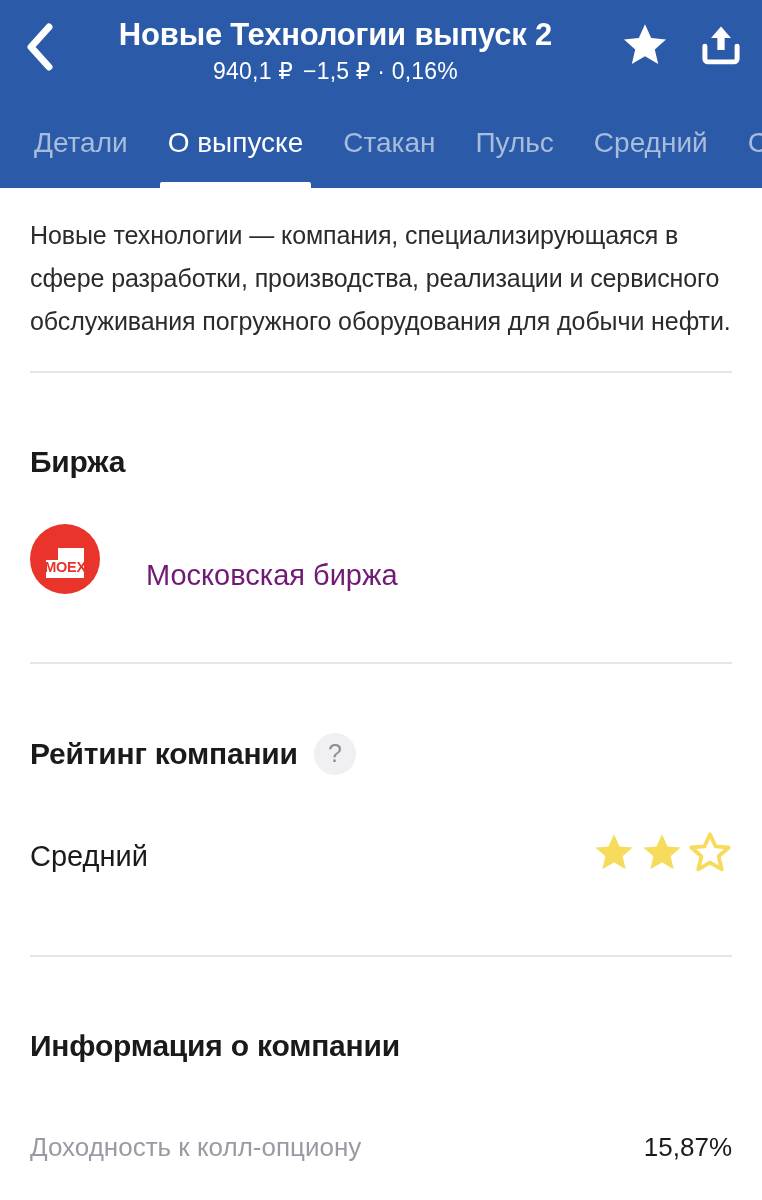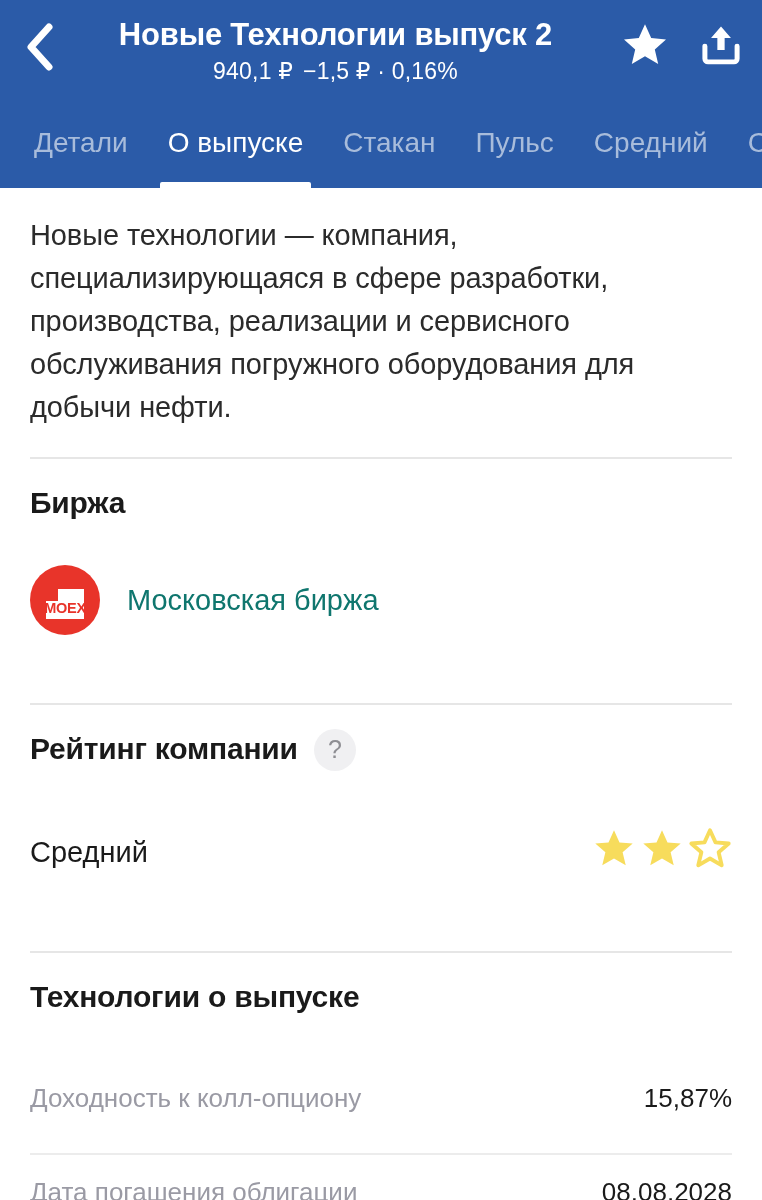--- a/index.html
+++ b/index.html
@@ -130,40 +130,42 @@
   }
 
   
   .content {
     padding: 0;
     background: #ffffff;
   }
   .desc {
     padding: 26px 30px 6px 30px;
     color: #2B2B2B;
-    font-size: 29px;
+    font-size: 25px;
     line-height: 43px;
     letter-spacing: -0.1px;
   }
   .divider {
     height: 2px;
     background: #E6E6E6;
     margin: 22px 30px 0 30px;
   }
   .section {
     padding: 0 30px;
   }
   .section-title {
     color: #1A1A1A;
     font-size: 30px;
     font-weight: bold;
     line-height: 40px;
-    padding-top: 24px;
+    padding-top: 44px;
     letter-spacing: -0.2px;
     display: flex;
+    align-items: center;
+    margin-top: 25px;
   }
   .help-badge {
     display: inline-flex;
     align-items: center;
     justify-content: center;
     width: 42px;
     height: 42px;
     border-radius: 50%;
     background: #F0F0F2;
     color: #8E8E93;
@@ -172,32 +174,32 @@
     margin-left: 16px;
     cursor: pointer;
     line-height: 1;
     padding-bottom: 2px;
     box-sizing: border-box;
   }
 
   
   .exchange-row {
     display: flex;
-    align-items: center;
+    align-items: flex-end;
     padding-top: 42px;
     padding-bottom: 46px;
   }
   .moex-logo {
     width: 70px;
     height: 70px;
     flex: 0 0 auto;
   }
   .exchange-name {
-    margin-left: 27px;
-    color: #0f766e;
+    margin-left: 46px;
+    color: #701a75;
     font-size: 29px;
     line-height: 38px;
   }
 
   
   .rating-row {
     display: flex;
     align-items: flex-end;
     justify-content: space-between;
     padding-top: 56px;
@@ -357,21 +359,21 @@
             </svg>
           </span>
         </span>
       </div>
     </div>
 
     <div class="divider"></div>
 
     <div class="section">
       <div class="section-title">
-        <span>Технологии о выпуске</span>
+        <span>Информация о компании</span>
       </div>
       <div class="info-list">
         <div class="info-row">
           <span class="info-label">Доходность к колл-опциону</span>
           <span class="info-value">15,87%</span>
         </div>
         <div class="info-sep"></div>
         <div class="info-row">
           <span class="info-label">Дата погашения облигации</span>
           <span class="info-value">08.08.2028</span>

